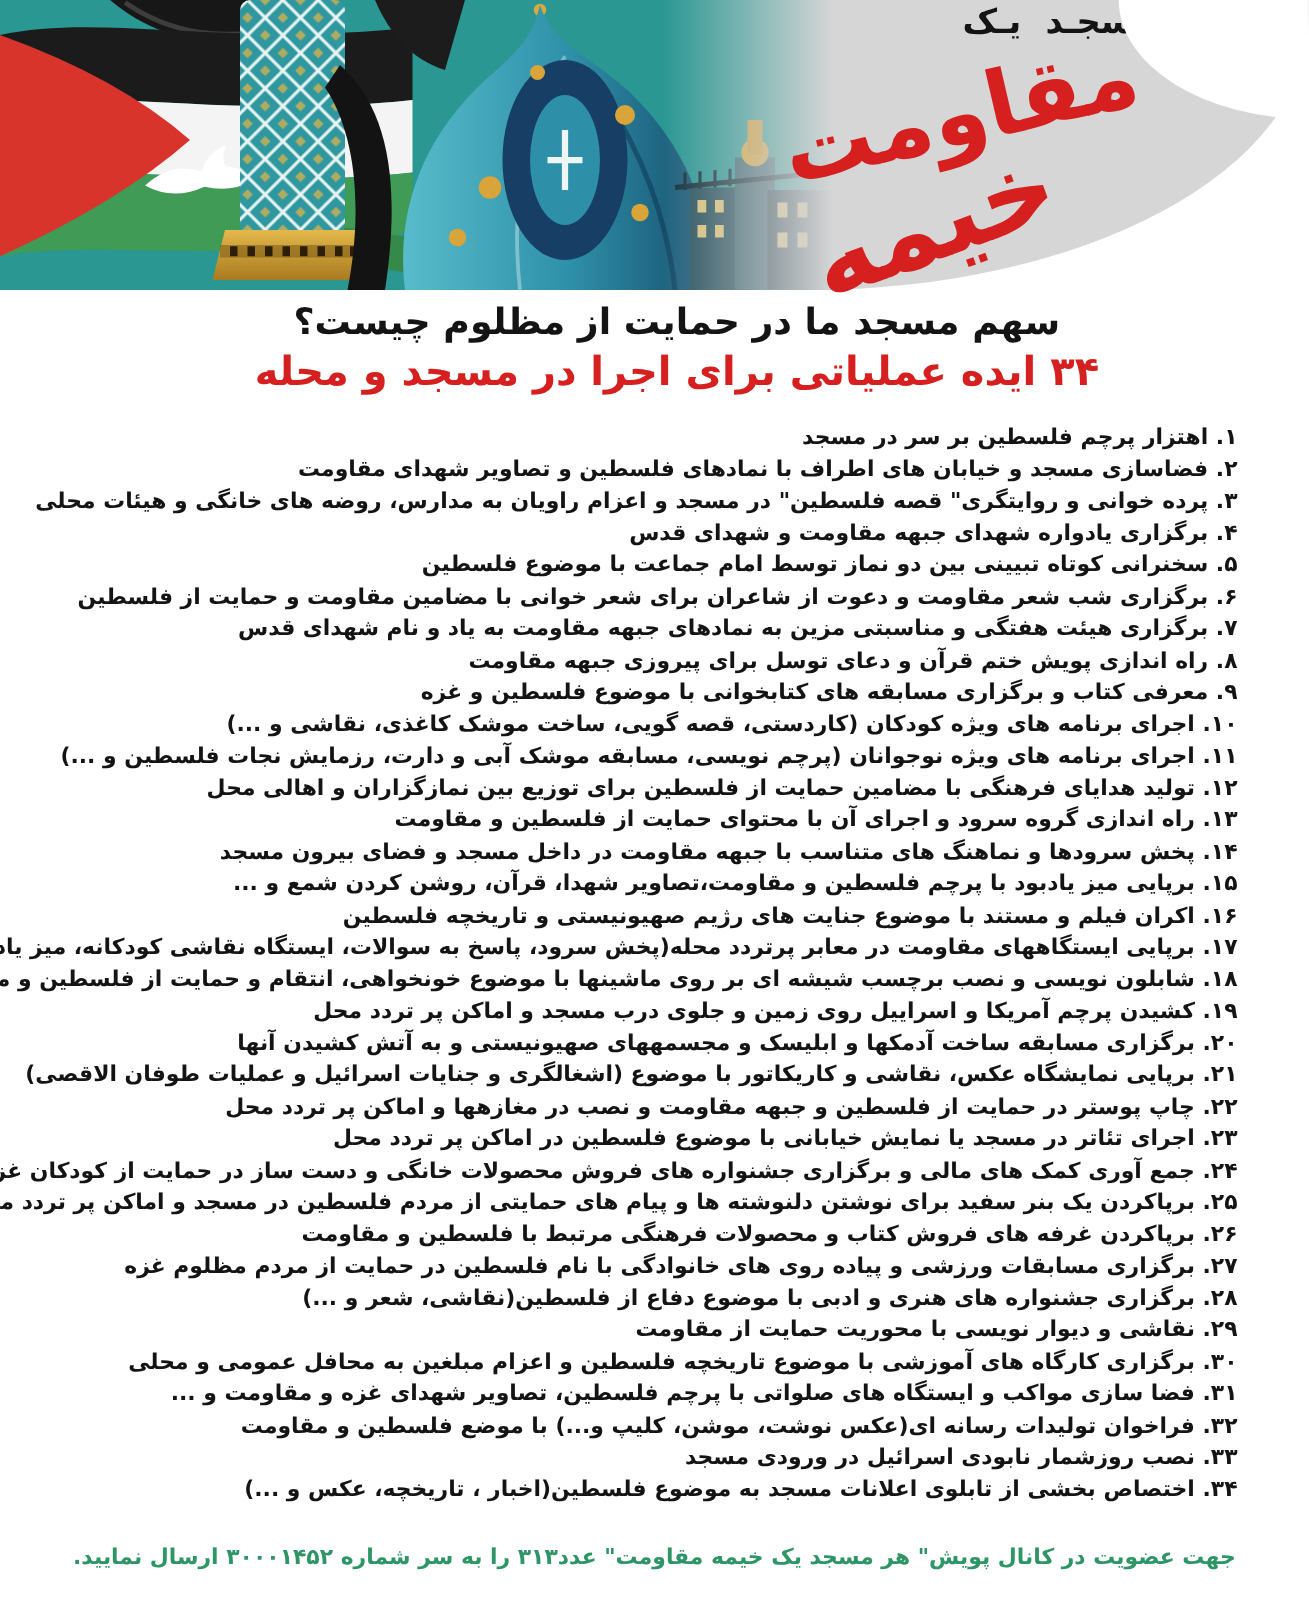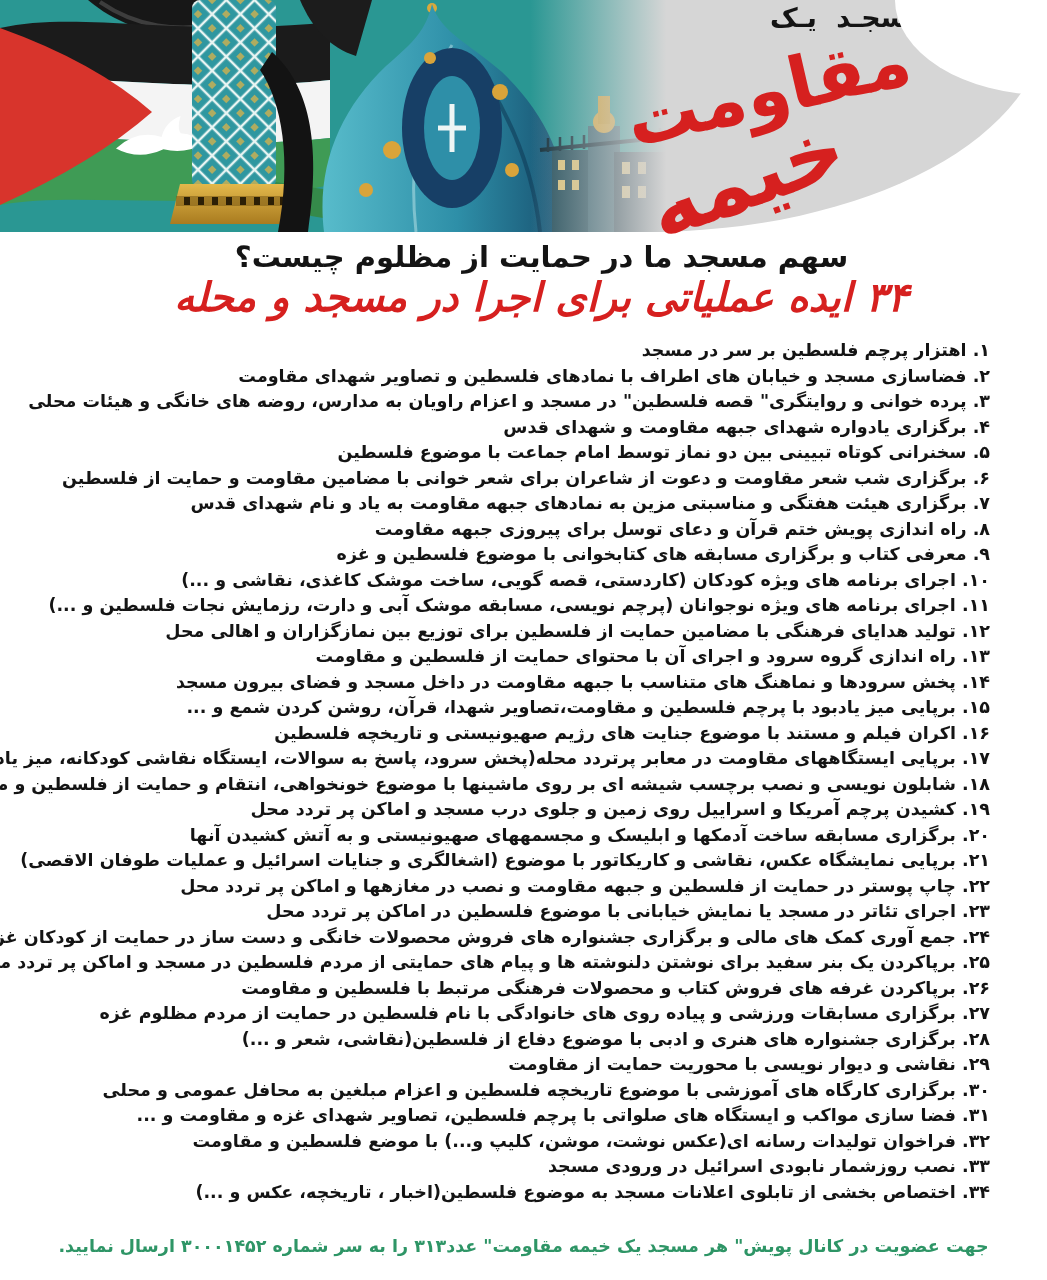--- a/index.html
+++ b/index.html
@@ -34,21 +34,21 @@
   .callig{position:absolute;color:#d6201f;font-weight:bold;white-space:nowrap;direction:rtl;line-height:1;}
   .callig-1{top:22px;right:138px;font-size:72px;transform:rotate(-13deg);transform-origin:100% 50%;}
   .callig-2{top:102px;right:206px;font-size:84px;transform:rotate(-20deg);transform-origin:100% 50%;}
   
   .title-block{
     position:absolute;top:239px;left:0;width:1047px;
     text-align:center;direction:rtl;padding-right:0;
   }
   .title-inner{display:inline-block;transform:translateX(18px);}
   .title-q{font-size:29px;line-height:36px;font-weight:bold;color:#141414;}
-  .title-sub{font-size:40px;line-height:40px;font-weight:bold;color:#d6201f;margin-top:2px;font-style:italic;}
+  .title-sub{font-size:32px;line-height:40px;font-weight:bold;color:#d6201f;margin-top:2px;}
   
   .idea-list{
     position:absolute;top:338px;right:57px;left:-40px;
     direction:rtl;text-align:right;
   }
   .list-row{
     font-size:17.5px;line-height:25.5px;font-weight:600;color:#141414;
     white-space:nowrap;
   }
   

